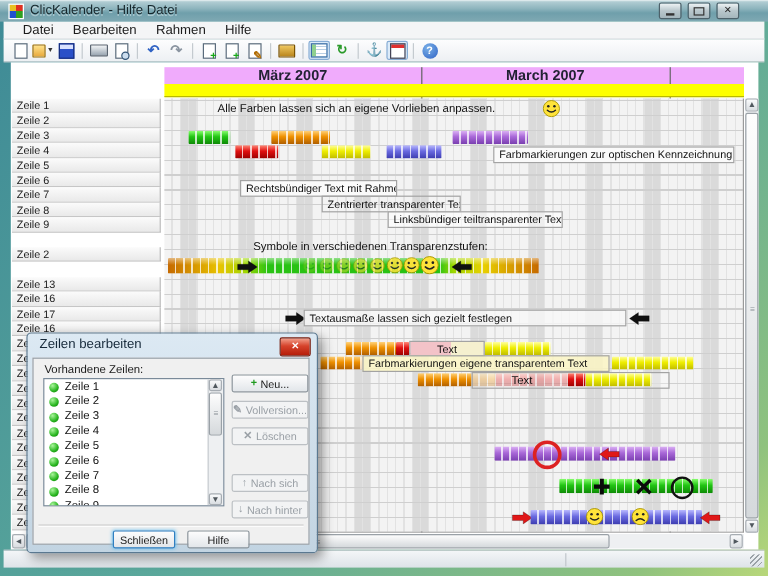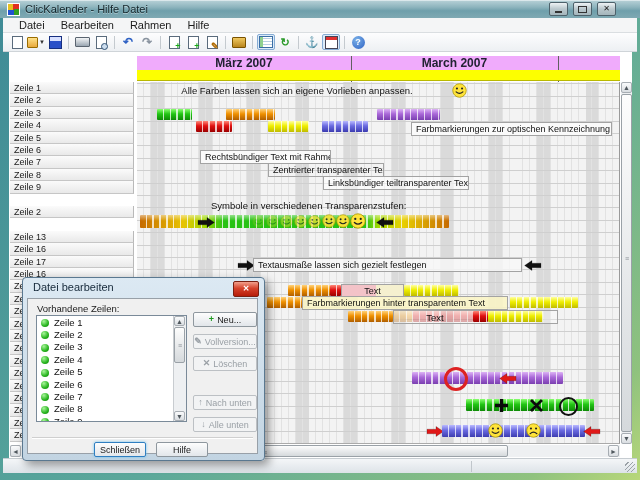--- a/index.html
+++ b/index.html
@@ -376,21 +376,21 @@
     <div style="position: absolute; left: 524px; top: 260px;">
       <svg width="18" height="11" viewBox="0 0 18 11">
         <path transform="translate(18,0) scale(-1,1)" d="M1 3.2 H10 V0.4 L17.4 5.5 L10 10.6 V7.8 H1 Z" fill="#101010" stroke="rgba(0,0,0,.35)" stroke-width="0.6"></path>
       </svg>
     </div>
     <div class="cells" style="left: 288px; top: 285px; width: 42px; height: 11px; background: repeating-linear-gradient(90deg, rgba(255, 255, 255, 0) 0px, rgba(255, 255, 255, 0) 5.6px, rgba(255, 255, 255, 0.75) 5.6px, rgba(255, 255, 255, 0.75) 6.9px), linear-gradient(rgb(255, 210, 122) 0%, rgb(239, 144, 0) 45%, rgb(176, 95, 0) 100%);"></div>
     <div class="cells" style="left: 330px; top: 285px; width: 11px; height: 11px; background: repeating-linear-gradient(90deg, rgba(255, 255, 255, 0) 0px, rgba(255, 255, 255, 0) 5.6px, rgba(255, 255, 255, 0.75) 5.6px, rgba(255, 255, 255, 0.75) 6.9px), linear-gradient(rgb(255, 136, 120) 0%, rgb(224, 16, 16) 45%, rgb(156, 0, 0) 100%);"></div>
     <div class="box" style="left: 341px; top: 284px; width: 63px; height: 13px; text-align: center; background: linear-gradient(90deg, rgb(243, 195, 200) 0px, rgb(243, 195, 200) 55%, rgb(245, 240, 207) 55%, rgb(245, 240, 207) 100%);">Text</div>
     <div class="cells" style="left: 404px; top: 285px; width: 55px; height: 11px; background: repeating-linear-gradient(90deg, rgba(255, 255, 255, 0) 0px, rgba(255, 255, 255, 0) 5.6px, rgba(255, 255, 255, 0.75) 5.6px, rgba(255, 255, 255, 0.75) 6.9px), linear-gradient(rgb(255, 255, 160) 0%, rgb(239, 238, 0) 45%, rgb(192, 188, 0) 100%);"></div>
     <div class="cells" style="left: 267px; top: 297px; width: 35px; height: 11px; background: repeating-linear-gradient(90deg, rgba(255, 255, 255, 0) 0px, rgba(255, 255, 255, 0) 5.6px, rgba(255, 255, 255, 0.75) 5.6px, rgba(255, 255, 255, 0.75) 6.9px), linear-gradient(rgb(255, 210, 122) 0%, rgb(239, 144, 0) 45%, rgb(176, 95, 0) 100%);"></div>
-    <div class="box" style="left: 302px; top: 296px; width: 206px; height: 14px; text-align: left; background: rgba(250, 245, 195, 0.85);">Farbmarkierungen hinter transparentem Text</div>
+    <div class="box" style="left: 302px; top: 296px; width: 206px; height: 14px; text-align: left; background: rgba(250, 245, 195, 0.85);">Farbmarkierungen eigene transparentem Text</div>
     <div class="cells" style="left: 510px; top: 297px; width: 68px; height: 11px; background: repeating-linear-gradient(90deg, rgba(255, 255, 255, 0) 0px, rgba(255, 255, 255, 0) 5.6px, rgba(255, 255, 255, 0.75) 5.6px, rgba(255, 255, 255, 0.75) 6.9px), linear-gradient(rgb(255, 255, 160) 0%, rgb(239, 238, 0) 45%, rgb(192, 188, 0) 100%);"></div>
     <div class="cells" style="left: 348px; top: 311px; width: 45px; height: 11px; background: repeating-linear-gradient(90deg, rgba(255, 255, 255, 0) 0px, rgba(255, 255, 255, 0) 5.6px, rgba(255, 255, 255, 0.75) 5.6px, rgba(255, 255, 255, 0.75) 6.9px), linear-gradient(rgb(255, 210, 122) 0%, rgb(239, 144, 0) 45%, rgb(176, 95, 0) 100%);"></div>
     <div class="cells" style="left: 393px; top: 311px; width: 20px; height: 11px; background: repeating-linear-gradient(90deg, rgba(255, 255, 255, 0) 0px, rgba(255, 255, 255, 0) 5.6px, rgba(255, 255, 255, 0.75) 5.6px, rgba(255, 255, 255, 0.75) 6.9px), linear-gradient(rgb(255, 210, 122) 0%, rgb(239, 144, 0) 45%, rgb(176, 95, 0) 100%); opacity: 0.45;"></div>
     <div class="cells" style="left: 413px; top: 311px; width: 60px; height: 11px; background: repeating-linear-gradient(90deg, rgba(255, 255, 255, 0) 0px, rgba(255, 255, 255, 0) 5.6px, rgba(255, 255, 255, 0.75) 5.6px, rgba(255, 255, 255, 0.75) 6.9px), linear-gradient(rgb(255, 136, 120) 0%, rgb(224, 16, 16) 45%, rgb(156, 0, 0) 100%); opacity: 0.45;"></div>
     <div class="box" style="left: 393px; top: 310px; width: 165px; height: 14px; text-align: left; background: rgba(255, 255, 255, 0.3);"></div>
     <div class="ctext" style="left: 415px; top: 312px; width: 40px; text-align: center;">Text</div>
     <div class="cells" style="left: 473px; top: 311px; width: 15px; height: 11px; background: repeating-linear-gradient(90deg, rgba(255, 255, 255, 0) 0px, rgba(255, 255, 255, 0) 5.6px, rgba(255, 255, 255, 0.75) 5.6px, rgba(255, 255, 255, 0.75) 6.9px), linear-gradient(rgb(255, 136, 120) 0%, rgb(224, 16, 16) 45%, rgb(156, 0, 0) 100%);"></div>
     <div class="cells" style="left: 488px; top: 311px; width: 55px; height: 11px; background: repeating-linear-gradient(90deg, rgba(255, 255, 255, 0) 0px, rgba(255, 255, 255, 0) 5.6px, rgba(255, 255, 255, 0.75) 5.6px, rgba(255, 255, 255, 0.75) 6.9px), linear-gradient(rgb(255, 255, 160) 0%, rgb(239, 238, 0) 45%, rgb(192, 188, 0) 100%);"></div>
     <div class="cells" style="left: 412px; top: 372px; width: 151px; height: 12px; background: repeating-linear-gradient(90deg, rgba(255, 255, 255, 0) 0px, rgba(255, 255, 255, 0) 5.6px, rgba(255, 255, 255, 0.75) 5.6px, rgba(255, 255, 255, 0.75) 6.9px), linear-gradient(rgb(220, 178, 245) 0%, rgb(169, 104, 216) 45%, rgb(122, 63, 176) 100%);"></div>
     <div class="ring" style="left: 444px; top: 367px; width: 18px; height: 18px; border: 3px solid rgb(221, 34, 34);"></div>
@@ -454,21 +454,21 @@
   </div>
   <div class="sbbtn" style="left:598px;top:0;width:11px;height:12px;">►</div>
 </div>
 
 <div class="abs statusbar">
   <span class="stdiv"></span>
   <span class="szgrip"></span>
 </div>
 
 <div class="abs dialog">
-  <div class="dtitle">Datei bearbeiten</div>
+  <div class="dtitle">Zeilen bearbeiten</div>
   <div class="dclose">✕</div>
   <div class="dinner">
     <div class="dlabel">Vorhandene Zeilen:</div>
     <div class="dlist" id="dlist">
       <div class="dlscroll">
         <div class="sbbtn" style="left:0;top:0;width:11px;height:10px;">▲</div>
         <div class="sbthumb" style="left:0;top:11px;width:11px;height:36px;">
           <div class="grip" style="left:3px;top:14px;">≡</div>
         </div>
         <div class="sbbtn" style="left:0;top:95px;width:11px;height:10px;">▼</div>
@@ -490,23 +490,23 @@
     <div class="dbtn dis" style="top:35px;">
         <span class="bico">✎</span>
         <span>Vollversion...</span>
       </div>
     <div class="dbtn dis" style="top:57px;">
         <span class="bico">✕</span>
         <span>Löschen</span>
       </div>
     <div class="dbtn dis" style="top:96px;">
         <span class="bico">↑</span>
-        <span>Nach unten</span>
+        <span>Nach sich</span>
       </div>
     <div class="dbtn dis" style="top:118px;">
         <span class="bico">↓</span>
-        <span>Alle unten</span>
+        <span>Nach hinter</span>
       </div>
     <div class="dsep"></div>
     <div class="dfoot def" style="left:66px;">Schließen</div>
     <div class="dfoot" style="left:128px;">Hilfe</div>
   </div>
 </div>
 
 </body></html>

